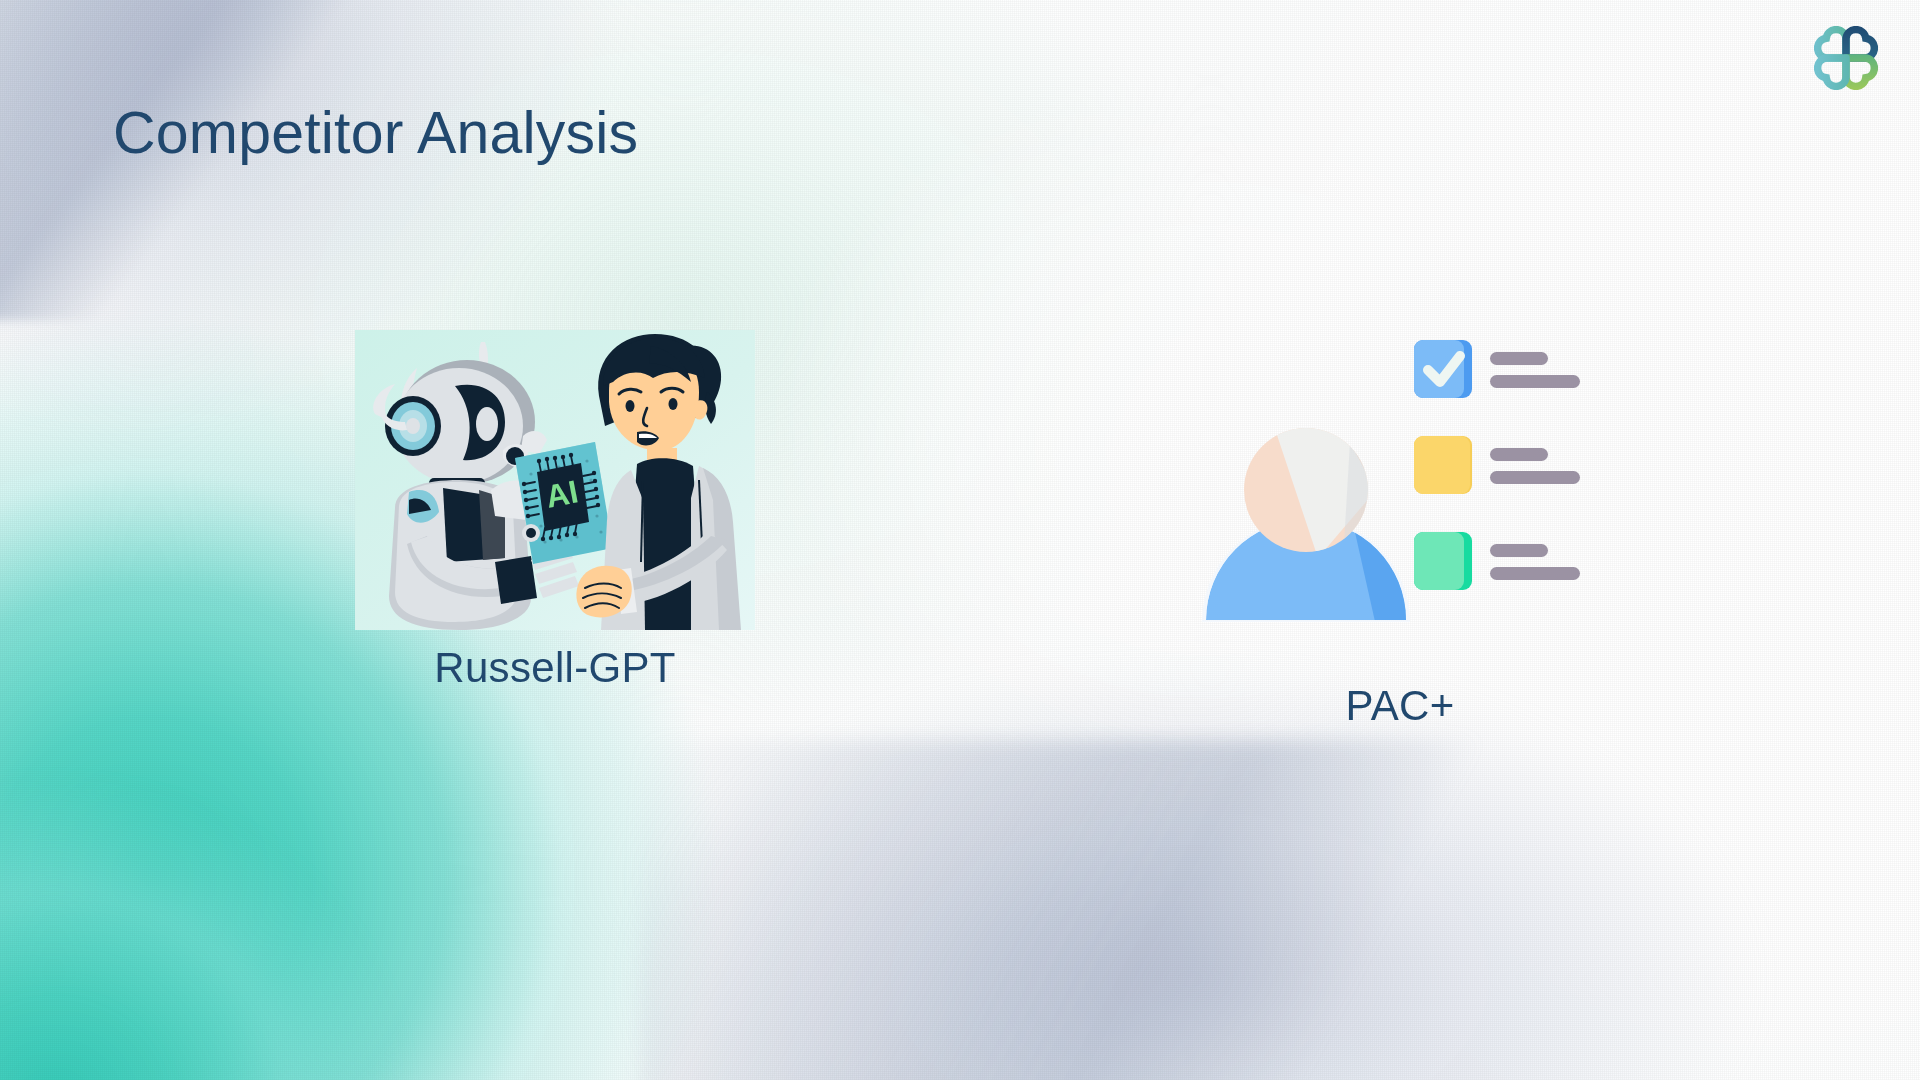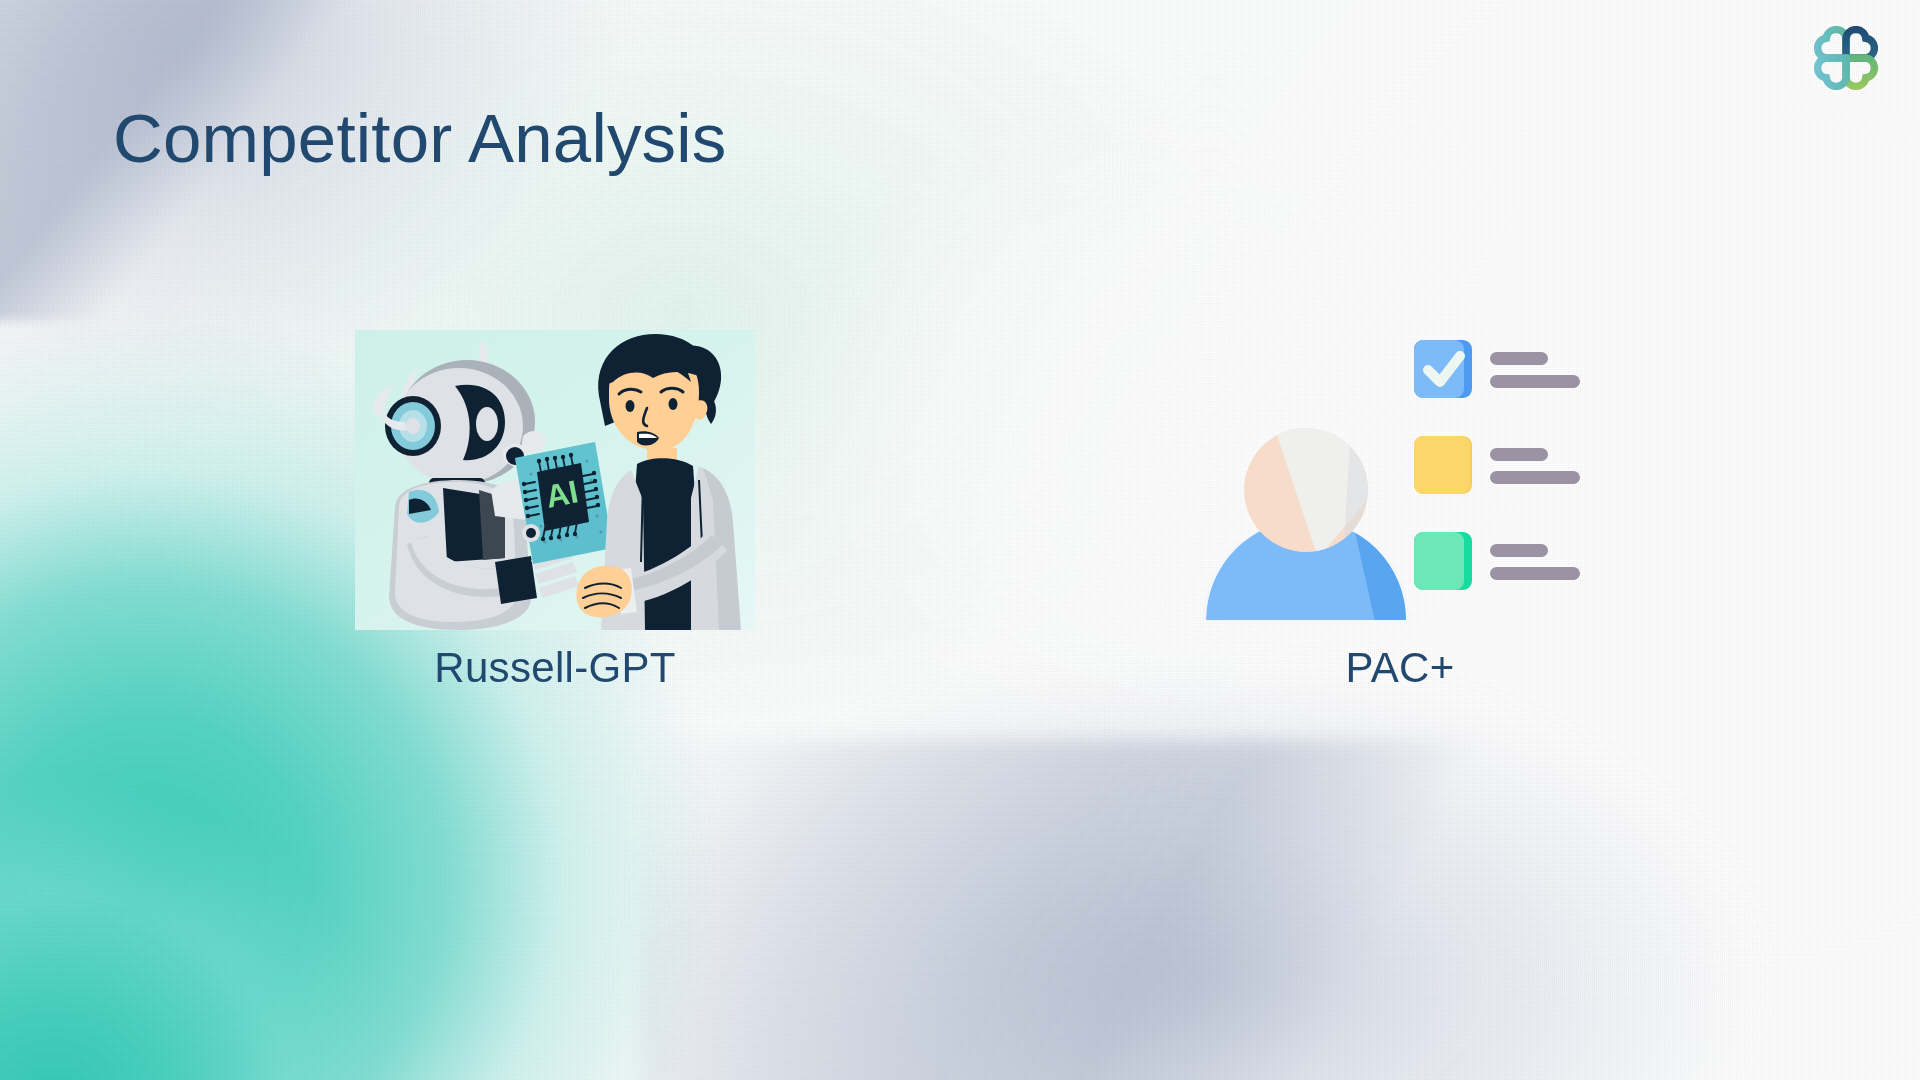--- a/index.html
+++ b/index.html
@@ -71,35 +71,35 @@
     position:absolute;inset:0;opacity:.055;
     background-image:
       repeating-linear-gradient(0deg, rgba(0,0,0,.5) 0 1px, rgba(0,0,0,0) 1px 2px),
       repeating-linear-gradient(90deg, rgba(0,0,0,.5) 0 1px, rgba(0,0,0,0) 1px 2px);
     mix-blend-mode:multiply;
   }
 
   
   .title{
     position:absolute;left:113px;top:102px;
-    font-size:69px;line-height:1.06;font-weight:300;letter-spacing:.2px;
+    font-size:59px;line-height:1.06;font-weight:300;letter-spacing:.2px;
     color:#21486e;white-space:nowrap;
   }
 
   
   .logo{position:absolute;right:42px;top:26px;width:64px;height:64px;}
 
   
   .card{position:absolute;display:flex;flex-direction:column;align-items:center;}
   .card-label{
     margin-top:14px;font-size:42px;font-weight:400;color:#21486e;
     letter-spacing:.3px;white-space:nowrap;text-align:center;
   }
   #card-left{left:355px;top:330px;width:400px;}
-  #card-right{left:1190px;top:330px;width:420px;}
+  #card-right{left:1190px;top:330px;width:420px;gap:38px;}
 
   .art-left{width:400px;height:300px;display:block;}
   .art-right{width:400px;height:300px;display:block;}
 </style>
 </head>
 <body>
 
 <div class="slide">
 
   <div class="bg">

